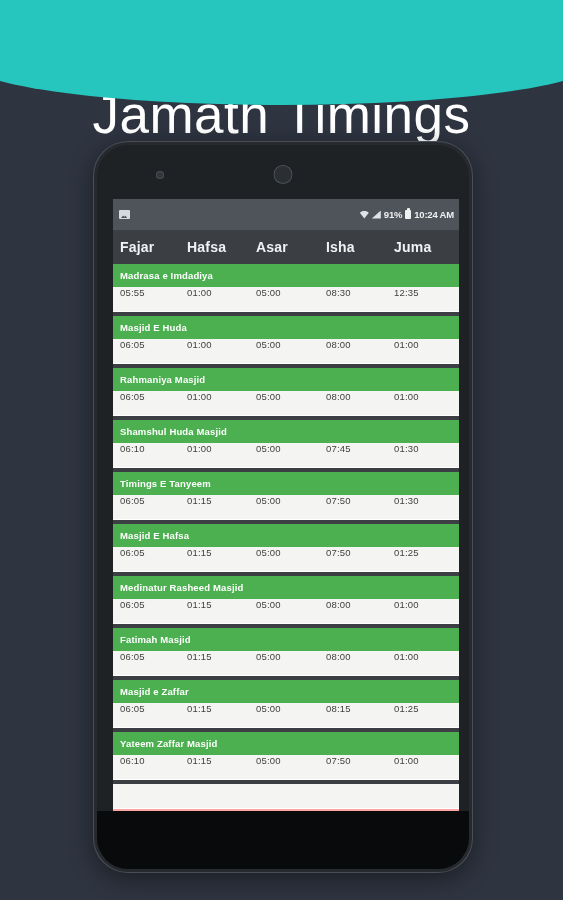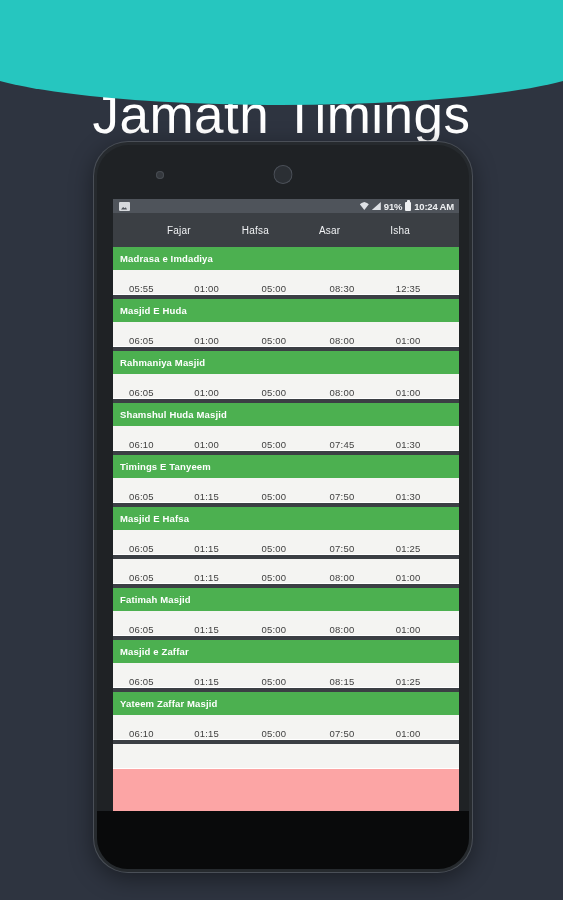--- a/index.html
+++ b/index.html
@@ -67,21 +67,21 @@
   .screen {
     position:absolute;
     left:16px; top:54px;
     width:346px; height:618px;
     background:#3b3f44;
     overflow:hidden;
   }
 
   
   .statusbar {
-    height:14px;
+    height:31px;
     background:#4f545b;
     display:flex; align-items:center;
     padding:0 6px;
     position:relative;
   }
   .sb-icon {
     width:11px; height:9px;
     background:#d6d9dd;
     border-radius:1px;
     position:relative;
@@ -120,24 +120,23 @@
   }
 
   
   .colhead {
     height:34px;
     background:#3b3f44;
     display:flex; align-items:center;
   }
   .colhead .cell {
     color:#f0f2f4;
-    font-size:10px;
-    font-weight:normal;
+    font-size:14px;
+    font-weight:bold;
     letter-spacing:.2px;
-    margin-left:47px;
   }
 
   
   .list {
     height:567px;
     overflow:hidden;
     background:#fca5a5;
   }
   .mosque-name {
     height:23px;
@@ -145,23 +144,22 @@
     display:flex; align-items:center;
     padding-left:7px;
     color:#ffffff;
     font-size:9.5px;
     font-weight:bold;
     letter-spacing:.15px;
   }
   .times-row {
     height:25px;
     background:#f4f4f2;
-    display:flex; align-items:flex-end;
+    display:flex; align-items:flex-start;
     border-bottom:1px solid #ffffff;
-    padding-left:9px;
   }
   .times-row .cell {
     color:#3f3f3f;
     font-size:9.5px;
     letter-spacing:.2px;
   }
   .cell:nth-child(1){ width:70px; padding-left:7px; }
   .cell:nth-child(2){ width:70px; padding-left:4px; }
   .cell:nth-child(3){ width:70px; padding-left:3px; }
   .cell:nth-child(4){ width:68px; padding-left:3px; }
@@ -349,20 +347,21 @@
           <div class="row-gap"></div>
           <div class="mosque-name">Masjid E Hafsa</div>
           <div class="times-row">
             <span class="cell">06:05</span>
             <span class="cell">01:15</span>
             <span class="cell">05:00</span>
             <span class="cell">07:50</span>
             <span class="cell">01:25</span>
           </div>
           <div class="row-gap"></div>
+          <div class="mosque-name">Medinatur Rasheed Masjid</div>
           <div class="times-row">
             <span class="cell">06:05</span>
             <span class="cell">01:15</span>
             <span class="cell">05:00</span>
             <span class="cell">08:00</span>
             <span class="cell">01:00</span>
           </div>
           <div class="row-gap"></div>
           <div class="mosque-name">Fatimah Masjid</div>
           <div class="times-row">

